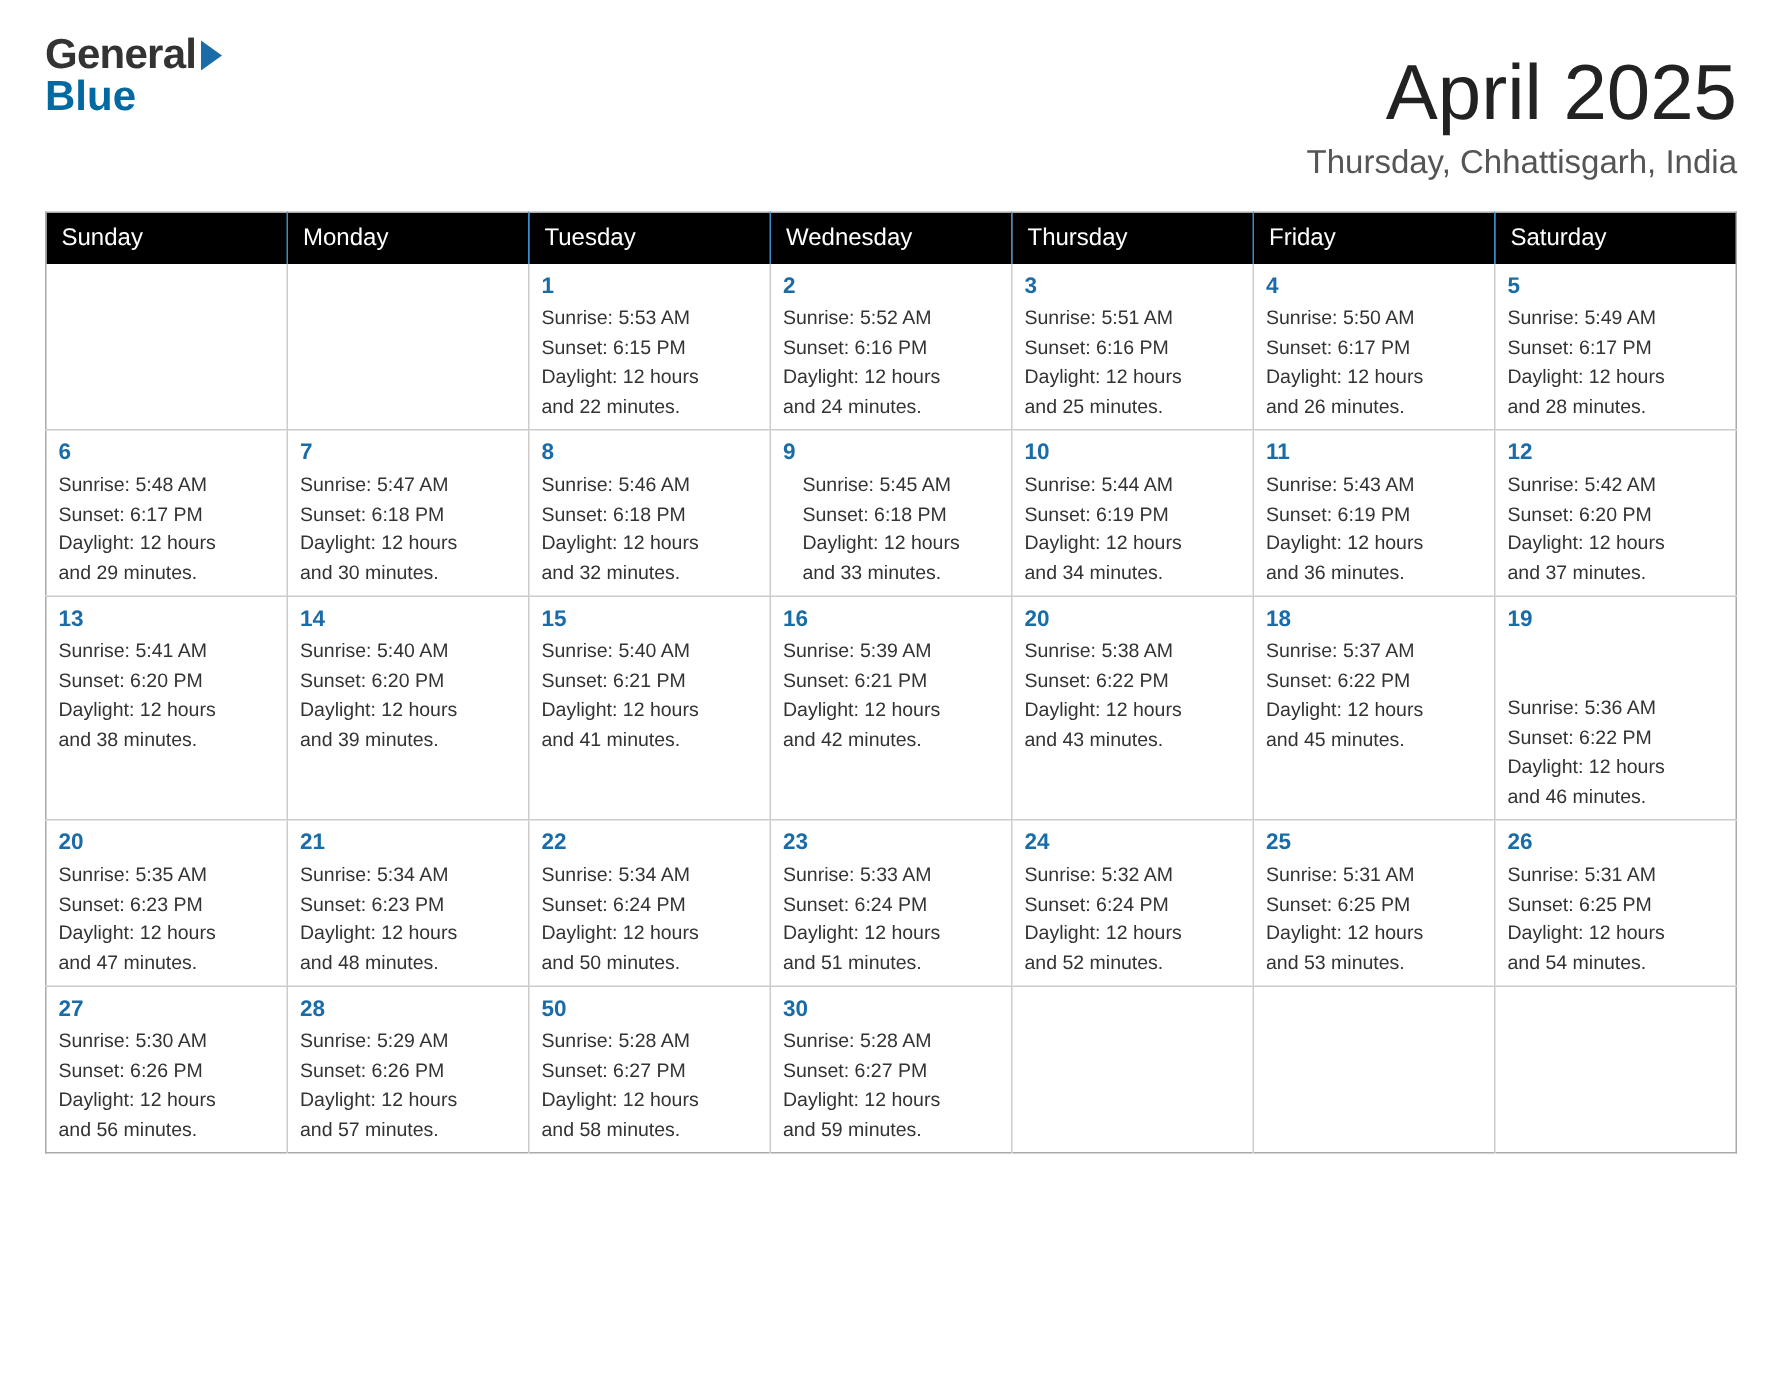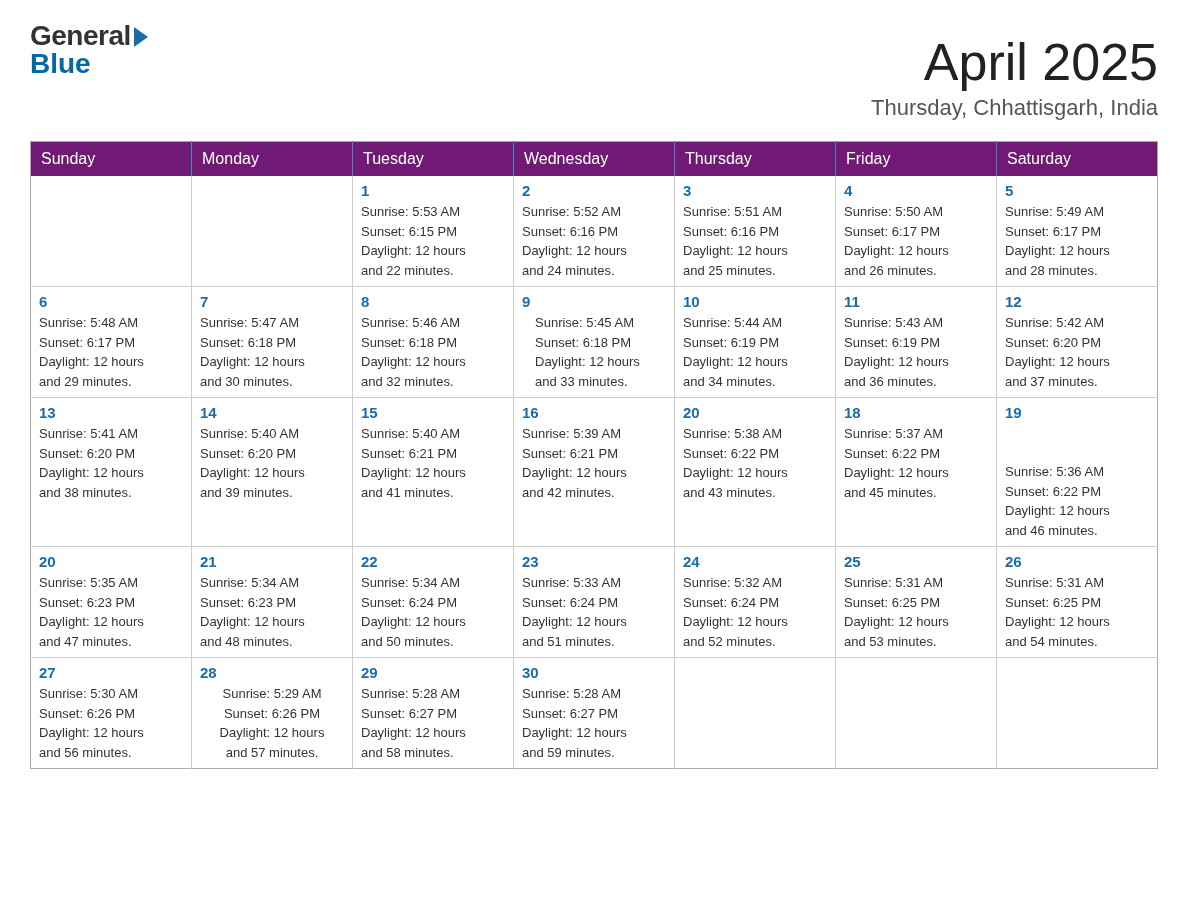--- a/index.html
+++ b/index.html
@@ -55,21 +55,21 @@
       font-size: 22px;
       color: #555;
       margin-top: 4px;
     }
     .calendar {
       width: 100%;
       border-collapse: collapse;
       border: 1px solid #aaa;
     }
     .calendar th {
-      background-color: #701a75;
+      background-color: #000000;
       color: #fff;
       padding: 8px 10px;
       text-align: left;
       font-size: 16px;
       font-weight: normal;
       border-right: 1px solid #3a8cc8;
     }
     .calendar th:last-child { border-right: none; }
     .calendar td {
       width: 14.28%;
@@ -336,27 +336,27 @@
       <tr>
         <td>
           <span class="day-number">27</span>
           <div class="day-info" style="white-space: pre-line;">Sunrise: 5:30 AM
 Sunset: 6:26 PM
 Daylight: 12 hours
 and 56 minutes.</div>
         </td>
         <td>
           <span class="day-number">28</span>
-          <div class="day-info" style="white-space: pre-line; text-align: center;">Sunrise: 5:29 AM
+          <div class="day-info" style="white-space: pre-line;">Sunrise: 5:29 AM
 Sunset: 6:26 PM
 Daylight: 12 hours
 and 57 minutes.</div>
         </td>
         <td>
-          <span class="day-number">29</span>
+          <span class="day-number">50</span>
           <div class="day-info" style="white-space: pre-line;">Sunrise: 5:28 AM
 Sunset: 6:27 PM
 Daylight: 12 hours
 and 58 minutes.</div>
         </td>
         <td>
           <span class="day-number">30</span>
           <div class="day-info" style="white-space: pre-line;">Sunrise: 5:28 AM
 Sunset: 6:27 PM
 Daylight: 12 hours

